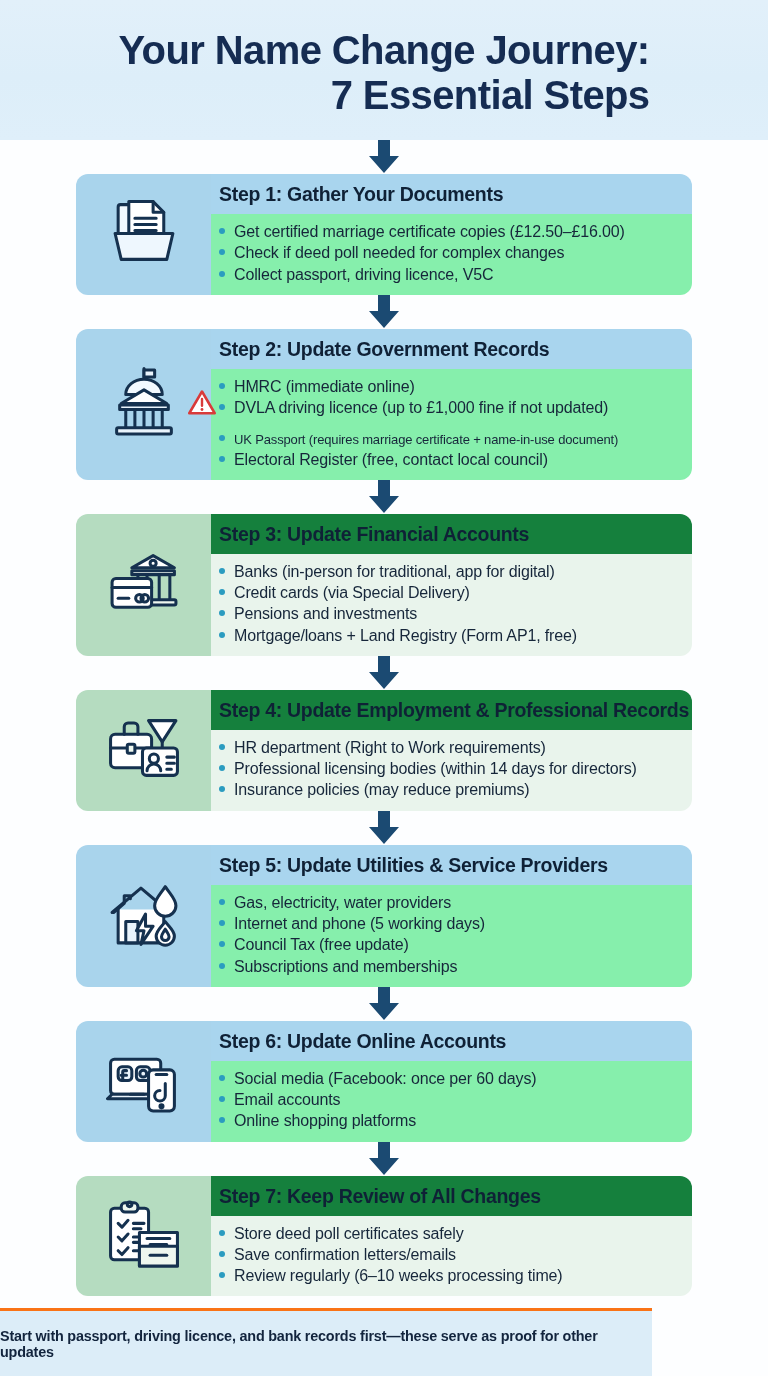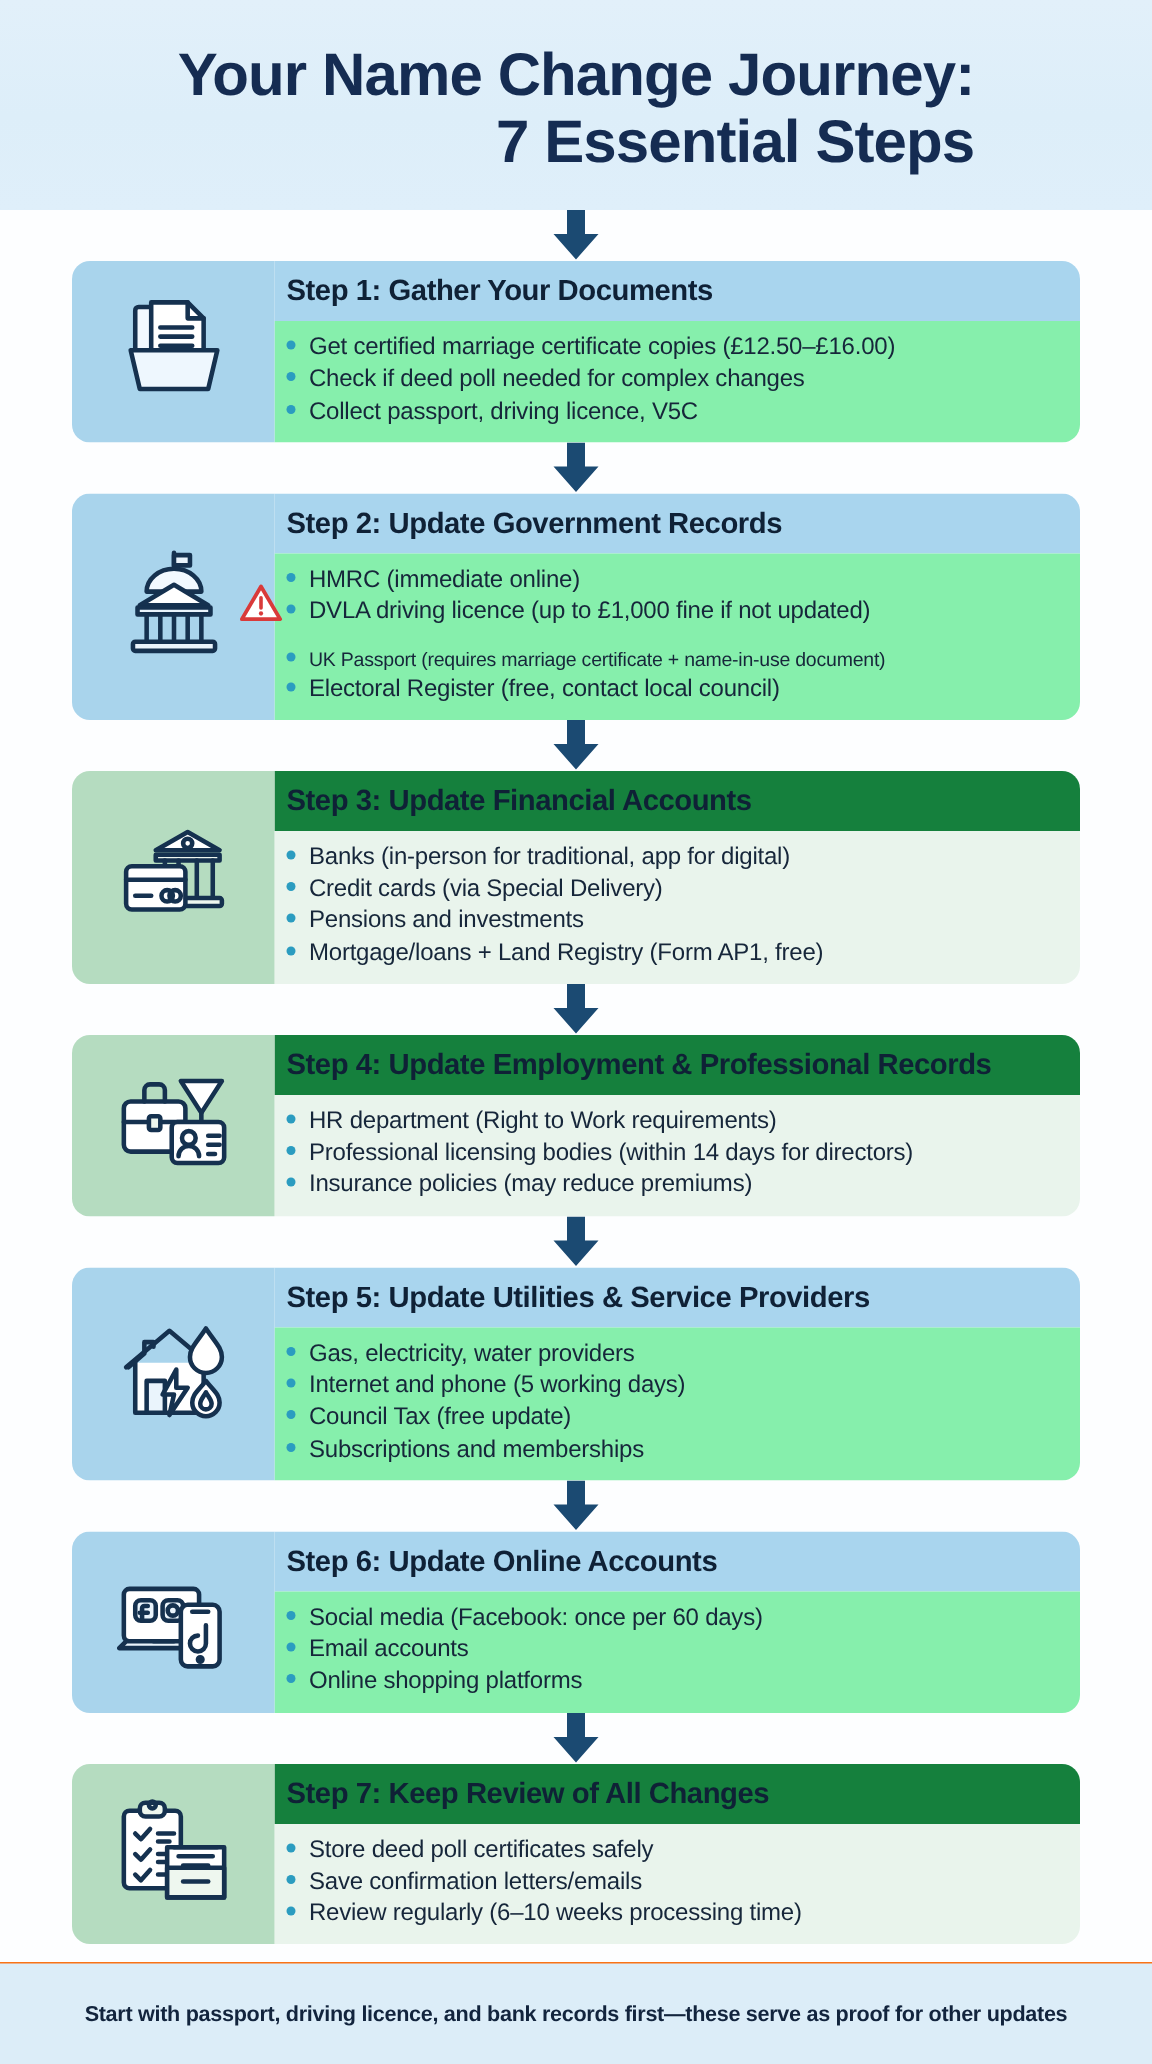--- a/index.html
+++ b/index.html
@@ -28,21 +28,21 @@
     text-align:right;
     color:#152c52;
   }
   .banner h1 .l2 { display:block; }
 
   
   .arrow-wrap { display:flex; justify-content:center; }
   .arrow { display:block; }
 
   
-  .steps { padding:0 48px; }
+  .steps { padding:0 76px; }
   .step {
     display:flex;
     border-radius:12px;
     overflow:hidden;
     min-height:110px;
   }
   .icon-pane {
     width:135px; flex:0 0 135px;
     display:flex; align-items:center; justify-content:center;
     position:relative;
@@ -80,23 +80,23 @@
   
   .t-green .icon-pane { background:#b5dcc0; }
   .t-green .step-title { background:#15803d; }
   .t-green .bullets   { background:#e9f4ec; }
 
   .warn { position:absolute; right:-6px; top:50%; transform:translateY(-50%); }
 
   
   .footer {
     position:absolute; left:0; bottom:0;
-    width:768px; height:68px;
+    width:652px; height:68px;
     background:#dcedf8;
-    border-top:1px solid #f97316;
+    border-top:3px solid #f97316;
     display:flex; align-items:center; justify-content:center;
   }
   .footer p {
     font-size:14.4px; font-weight:bold;
     color:#12243d; letter-spacing:-0.2px;
   }
   .gap { height:9px; }
 </style>
 </head>
 <body>

